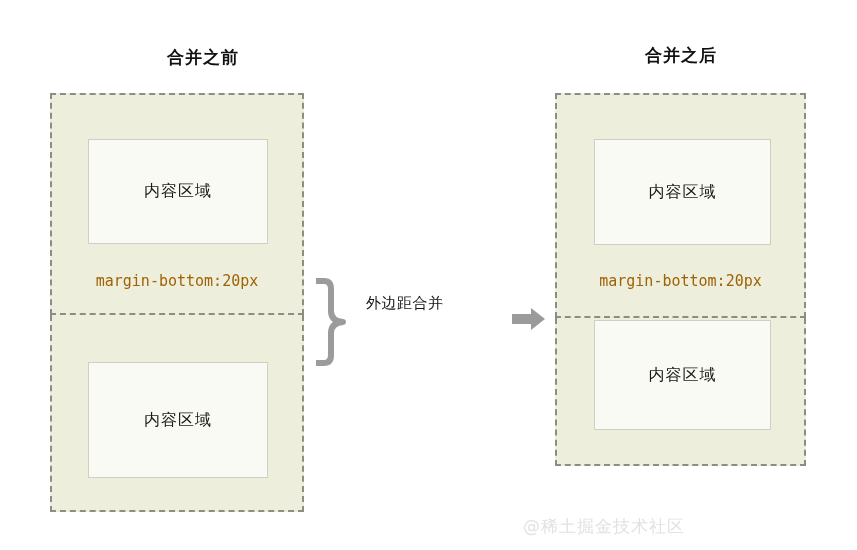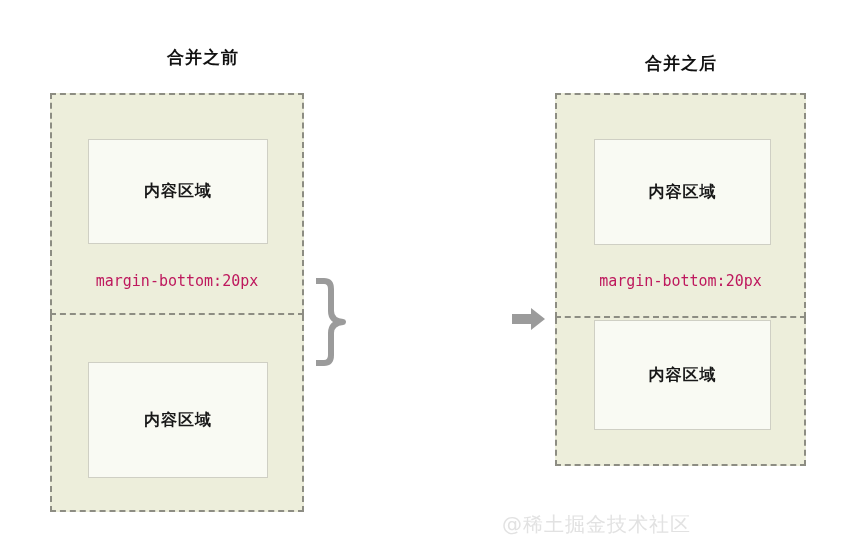--- a/index.html
+++ b/index.html
@@ -27,21 +27,21 @@
   .panel-title {
     position: absolute;
     font-size: 17px;
     font-weight: bold;
     letter-spacing: 1px;
     color: #111111;
     white-space: nowrap;
     text-align: center;
   }
   #title-before { left: 88px;  top: 46px; width: 230px; }
-  #title-after  { left: 566px; top: 52px; width: 230px; }
+  #title-after  { left: 566px; top: 44px; width: 230px; }
 
   
   .margin-box {
     position: absolute;
     background: #edeedb;
     border: 2px dashed #8d8d83;
     box-sizing: border-box;
   }
 
   
@@ -73,33 +73,32 @@
     position: absolute;
     background: #f9faf3;
     border: 1px solid #cfcfc4;
     box-sizing: border-box;
     display: flex;
     align-items: center;
     justify-content: center;
     font-size: 16px;
     color: #181818;
     letter-spacing: 1px;
-    font-weight: bold;
   }
   #before-content-top    { left: 88px;  top: 139px; width: 180px; height: 105px; }
   #before-content-bottom { left: 88px;  top: 362px; width: 180px; height: 116px; }
   #after-content-top     { left: 594px; top: 139px; width: 177px; height: 106px; }
   #after-content-bottom  { left: 594px; top: 320px; width: 177px; height: 110px; }
 
   
   .margin-label {
     position: absolute;
     font-family: "DejaVu Sans Mono", "Liberation Mono", monospace;
     font-size: 15px;
-    color: #be185d;
+    color: #a16207;
     white-space: nowrap;
     text-align: center;
   }
   #label-before-bottom { left: 50px;  top: 272px; width: 254px; }
   #label-before-top    { left: 50px;  top: 332px; width: 254px; }
   #label-after-bottom  { left: 555px; top: 272px; width: 251px; }
 
   
   #brace {
     position: absolute;
@@ -118,22 +117,22 @@
   }
   #arrow {
     position: absolute;
     left: 512px; top: 307px;
     width: 34px; height: 24px;
   }
 
   
   #watermark {
     position: absolute;
-    right: 14px; bottom: 12px;
-    font-size: 20px;
+    right: 20px; bottom: 12px;
+    font-size: 17px;
     color: #e2e2e2;
     letter-spacing: 1px;
     white-space: nowrap;
   }
 </style>
 </head>
 <body>
 
 <div class="stage">
 
@@ -150,20 +149,21 @@
   <div class="margin-label" id="label-before-bottom">margin-bottom:20px</div>
 
 
   <div class="content-area" id="before-content-bottom">内容区域</div>
 
   <svg id="brace" viewBox="0 0 34 90">
     <path d="M4 4 L12 4 Q19 4 19 12 L19 34 Q19 44 31 45 Q19 46 19 56 L19 78 Q19 86 12 86 L4 86" fill="none" stroke="#9b9b9b" stroke-width="6" stroke-linecap="butt" stroke-linejoin="round"></path>
   </svg>
 
   <div id="merge-note">
+    <div>外边距合并</div>
   </div>
 
   <svg id="arrow" viewBox="0 0 34 24">
     <path d="M0 7 L19 7 L19 1 L33 12 L19 23 L19 17 L0 17 Z" fill="#9b9b9b"></path>
   </svg>
 
   <div class="margin-box" id="after-box-top"></div>
 
   <div class="margin-box" id="after-box-bottom"></div>
 

